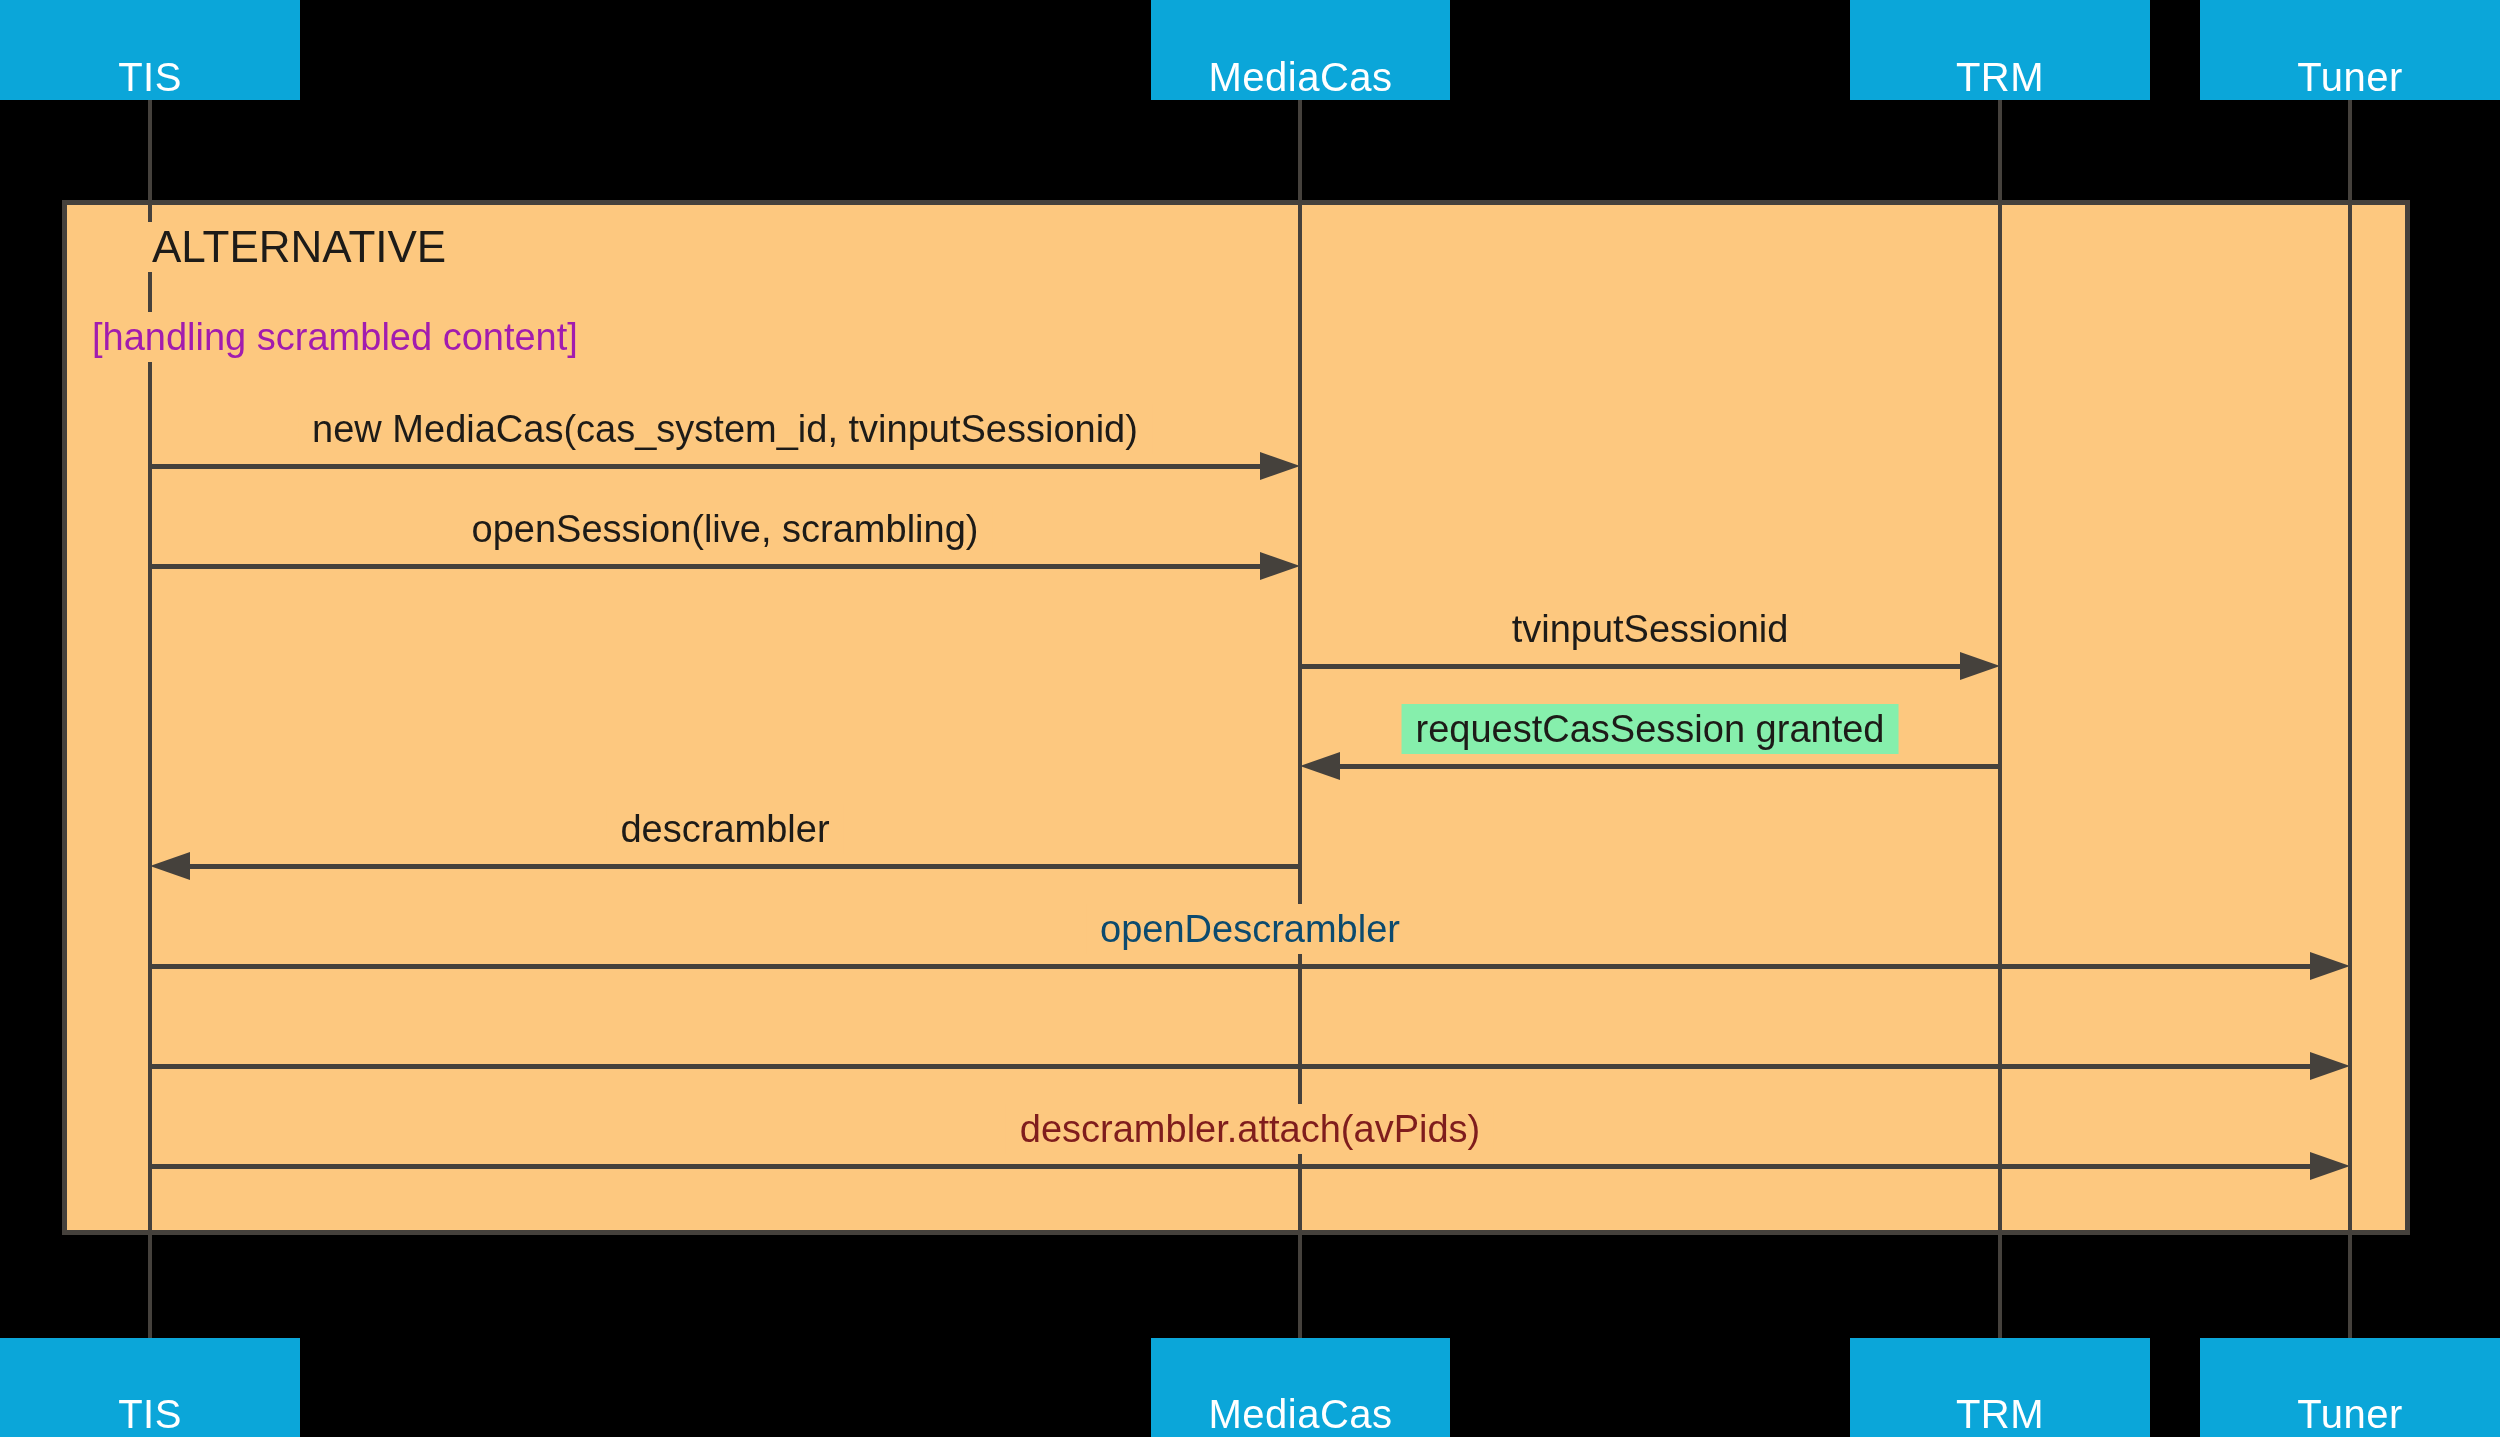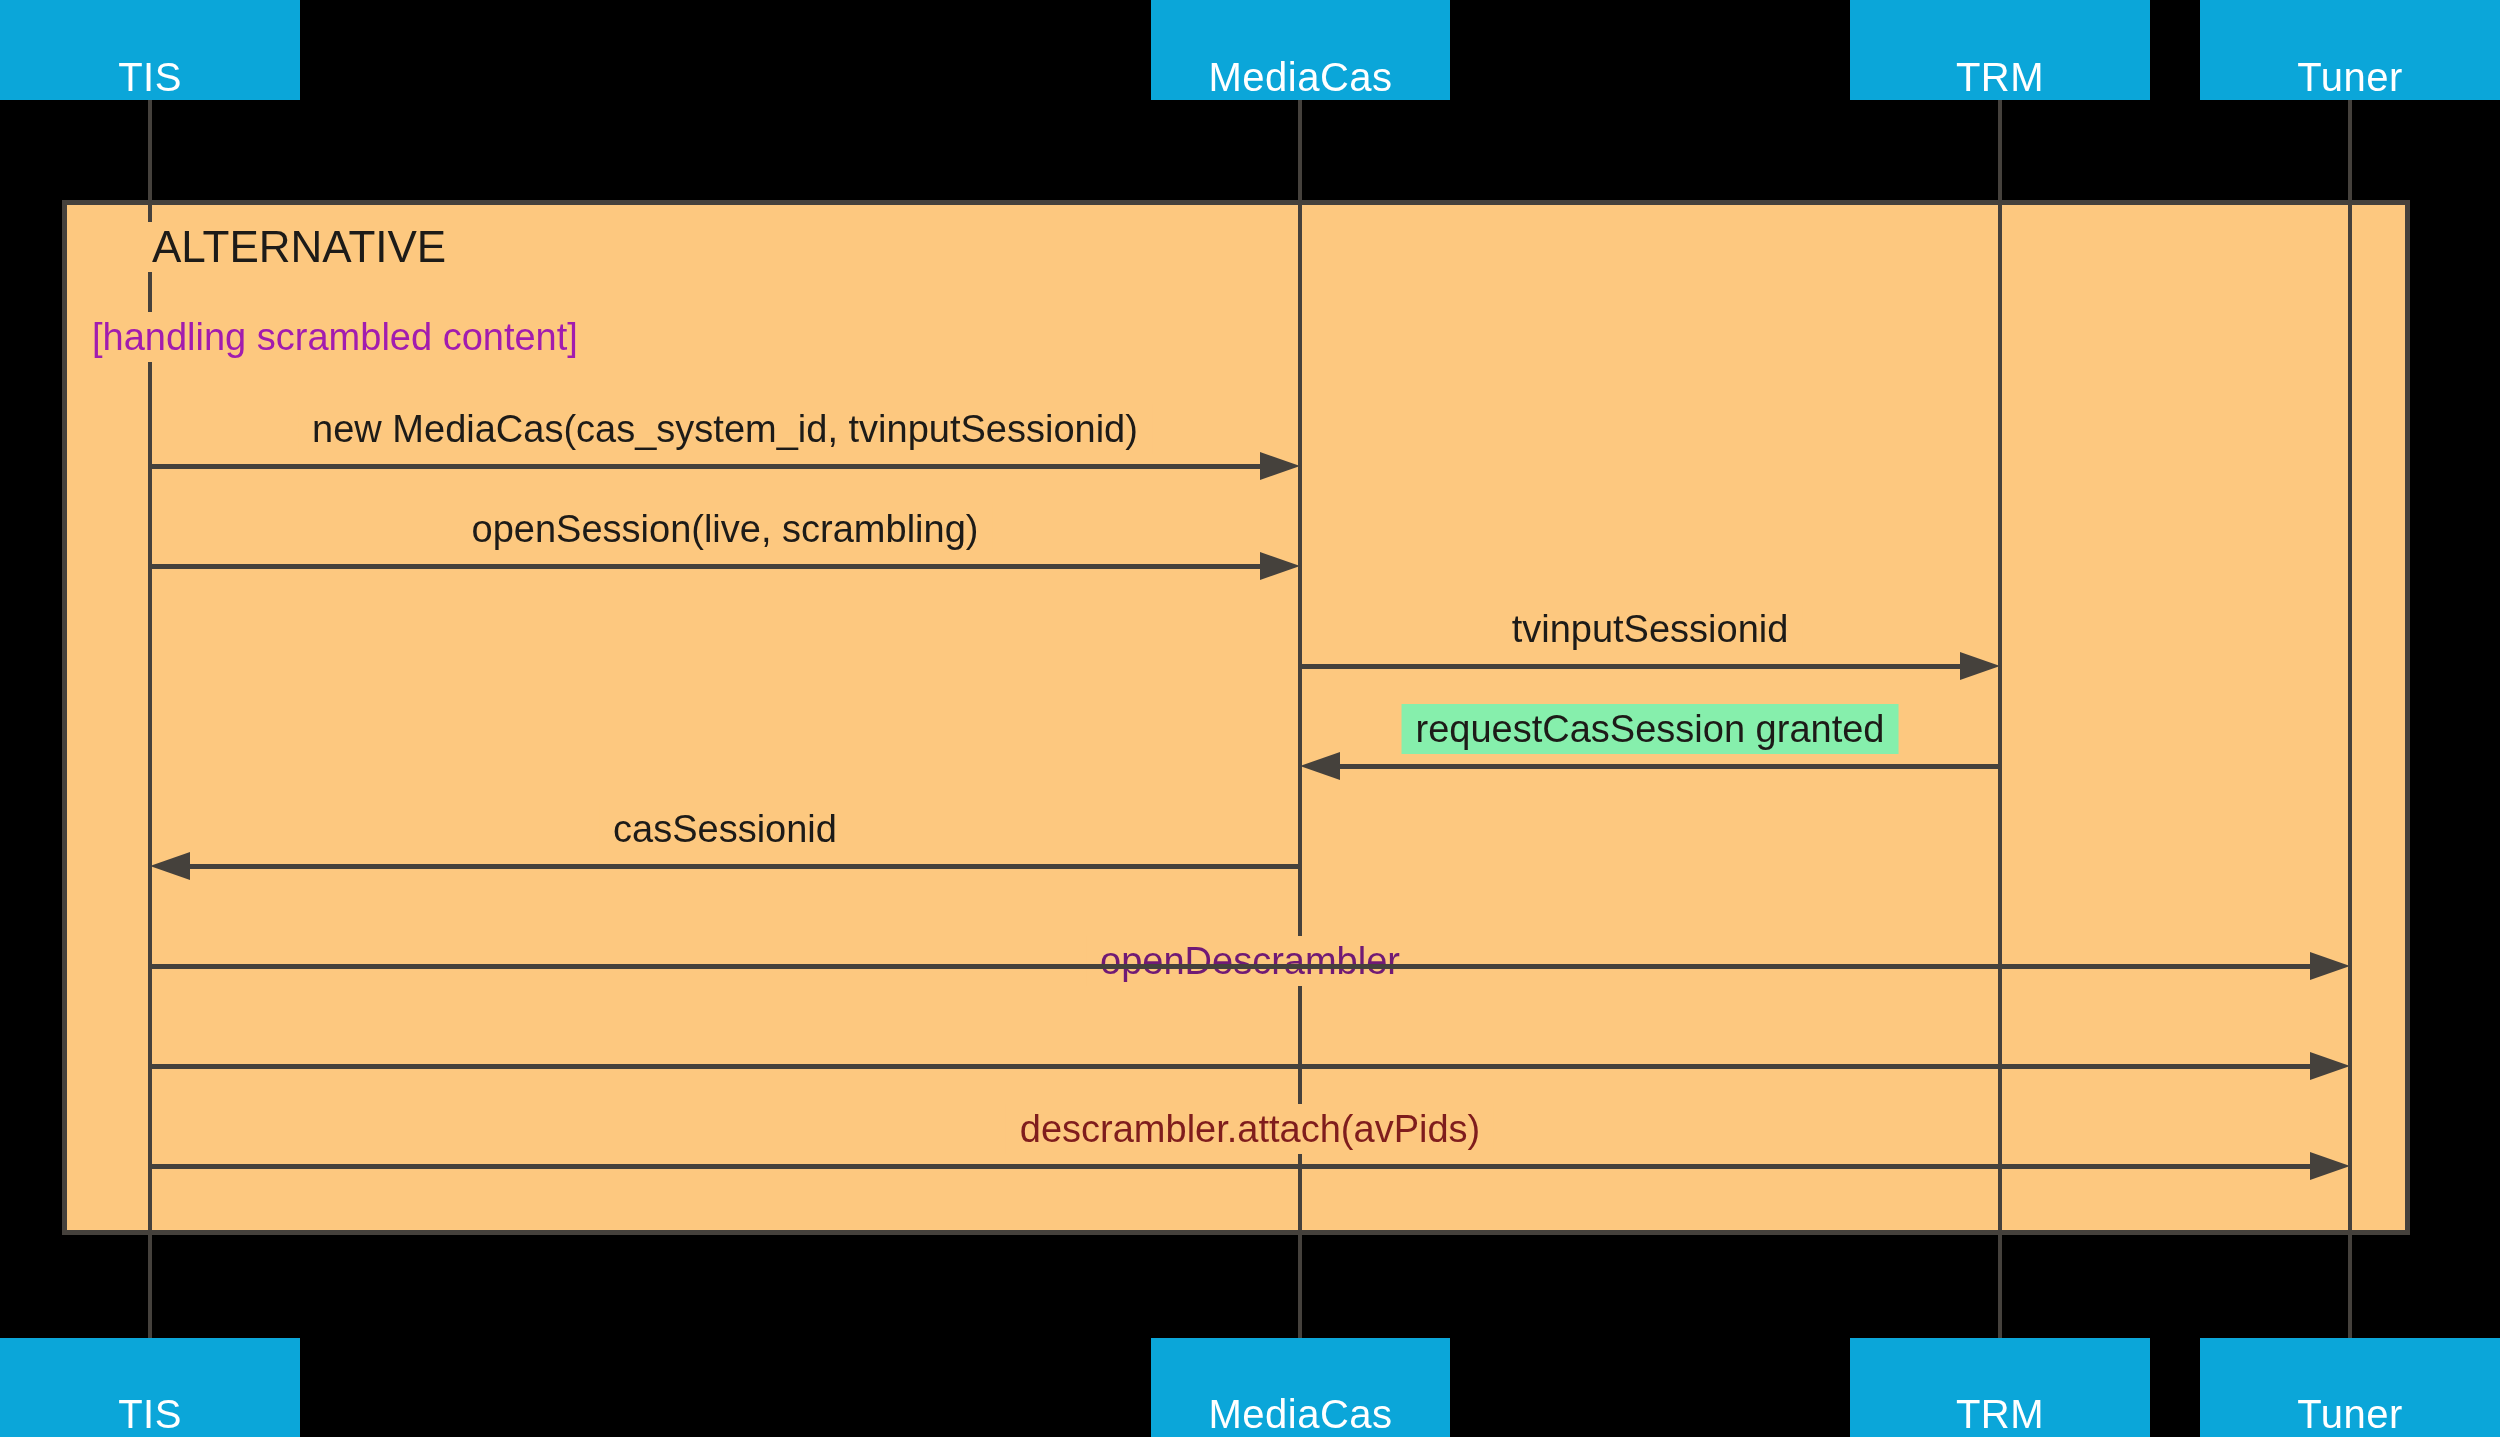--- a/index.html
+++ b/index.html
@@ -111,24 +111,24 @@
     <div class="arrow-head" style="top: 452px; border-top: 14px solid transparent; border-bottom: 14px solid transparent; left: 1260px; border-left: 40px solid rgb(69, 65, 60);"></div>
     <div class="msg-label" style="left: 725px; top: 504px; background: rgb(253, 200, 127); color: rgb(29, 27, 24);">openSession(live, scrambling)</div>
     <div class="msg-line" style="left: 150px; top: 564px; width: 1116px; background: rgb(69, 65, 60);"></div>
     <div class="arrow-head" style="top: 552px; border-top: 14px solid transparent; border-bottom: 14px solid transparent; left: 1260px; border-left: 40px solid rgb(69, 65, 60);"></div>
     <div class="msg-label" style="left: 1650px; top: 604px; background: rgb(253, 200, 127); color: rgb(29, 27, 24);">tvinputSessionid</div>
     <div class="msg-line" style="left: 1300px; top: 664px; width: 666px; background: rgb(69, 65, 60);"></div>
     <div class="arrow-head" style="top: 652px; border-top: 14px solid transparent; border-bottom: 14px solid transparent; left: 1960px; border-left: 40px solid rgb(69, 65, 60);"></div>
     <div class="msg-label" style="left: 1650px; top: 704px; background: #86efac; color: rgb(29, 27, 24);">requestCasSession granted</div>
     <div class="msg-line" style="left: 1334px; top: 764px; width: 666px; background: rgb(69, 65, 60);"></div>
     <div class="arrow-head" style="top: 752px; border-top: 14px solid transparent; border-bottom: 14px solid transparent; left: 1300px; border-right: 40px solid rgb(69, 65, 60);"></div>
-    <div class="msg-label" style="left: 725px; top: 804px; background: rgb(253, 200, 127); color: rgb(29, 27, 24);">casSessionid</div>
+    <div class="msg-label" style="left: 725px; top: 804px; background: rgb(253, 200, 127); color: rgb(29, 27, 24);">descrambler</div>
     <div class="msg-line" style="left: 184px; top: 864px; width: 1116px; background: rgb(69, 65, 60);"></div>
     <div class="arrow-head" style="top: 852px; border-top: 14px solid transparent; border-bottom: 14px solid transparent; left: 150px; border-right: 40px solid rgb(69, 65, 60);"></div>
-    <div class="msg-label" style="left: 1250px; top: 904px; background: rgb(253, 200, 127); color: #701a75; margin-top: 32px;">openDescrambler</div>
+    <div class="msg-label" style="left: 1250px; top: 904px; background: rgb(253, 200, 127); color: #0c4a6e;">openDescrambler</div>
     <div class="msg-line" style="left: 150px; top: 964px; width: 2166px; background: rgb(69, 65, 60);"></div>
     <div class="arrow-head" style="top: 952px; border-top: 14px solid transparent; border-bottom: 14px solid transparent; left: 2310px; border-left: 40px solid rgb(69, 65, 60);"></div>
     <div class="msg-line" style="left: 150px; top: 1064px; width: 2166px; background: rgb(69, 65, 60);"></div>
     <div class="arrow-head" style="top: 1052px; border-top: 14px solid transparent; border-bottom: 14px solid transparent; left: 2310px; border-left: 40px solid rgb(69, 65, 60);"></div>
     <div class="msg-label" style="left: 1250px; top: 1104px; background: rgb(253, 200, 127); color: #7f1d1d;">descrambler.attach(avPids)</div>
     <div class="msg-line" style="left: 150px; top: 1164px; width: 2166px; background: rgb(69, 65, 60);"></div>
     <div class="arrow-head" style="top: 1152px; border-top: 14px solid transparent; border-bottom: 14px solid transparent; left: 2310px; border-left: 40px solid rgb(69, 65, 60);"></div>
   </div>
 
 </body></html>

